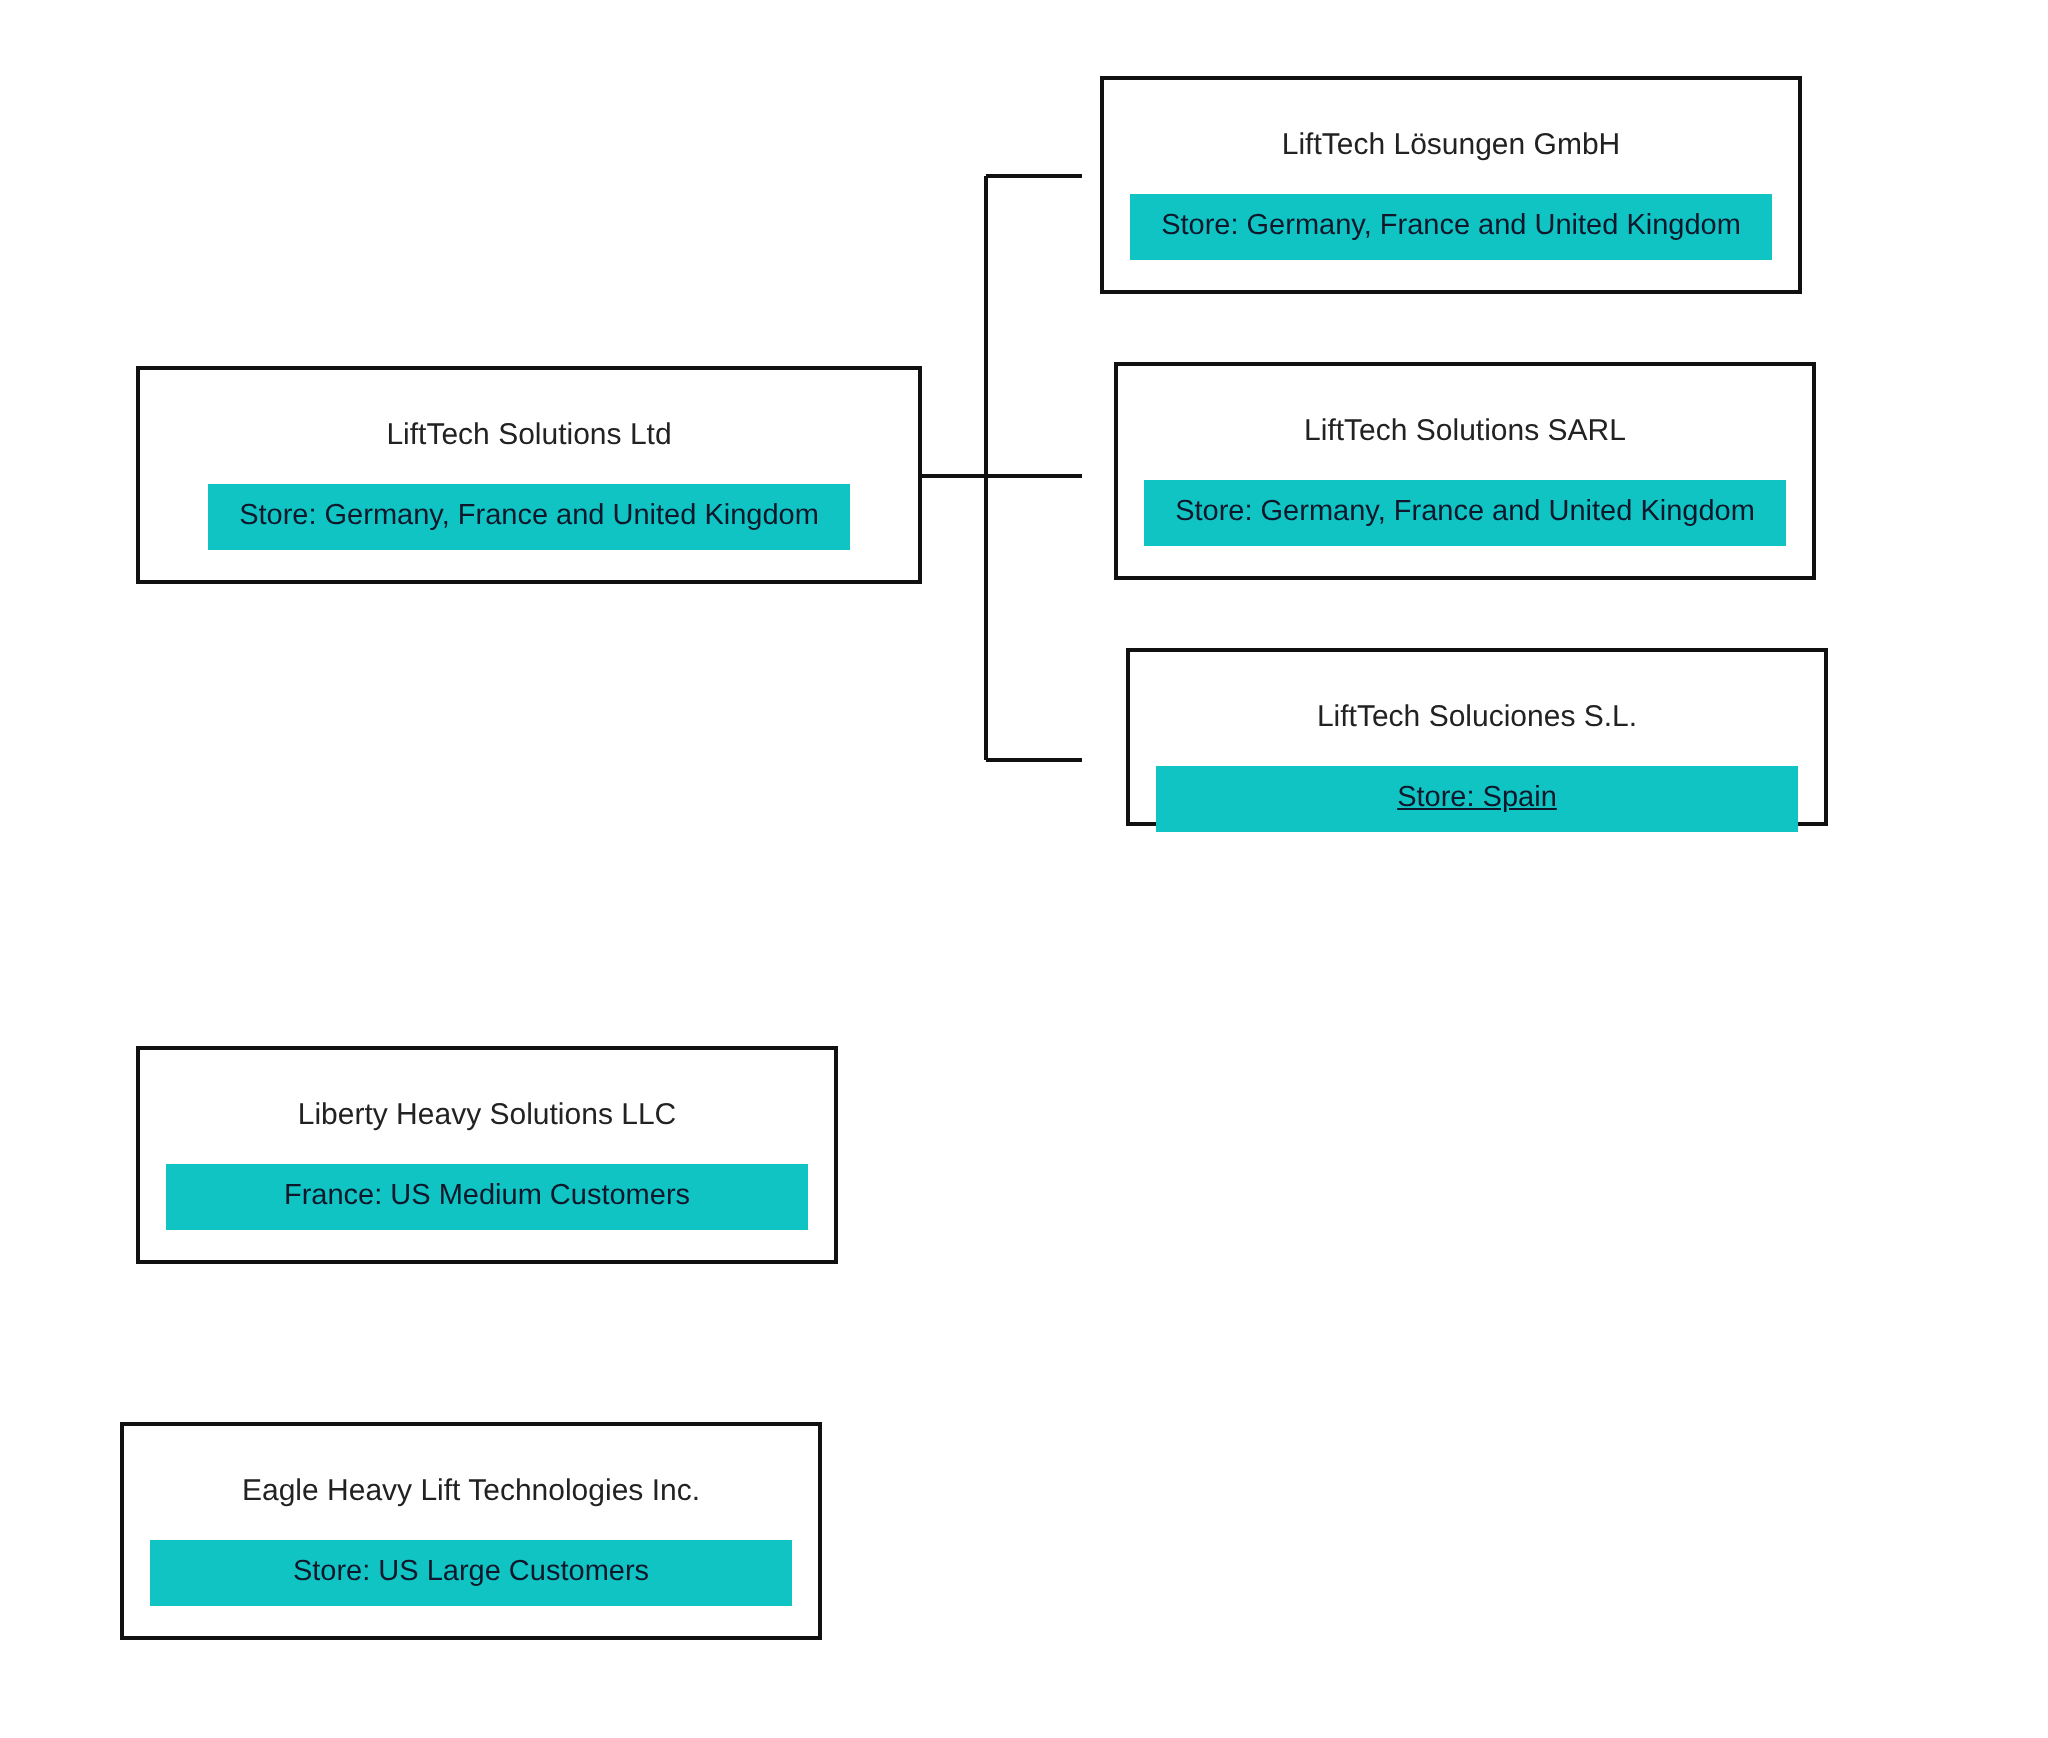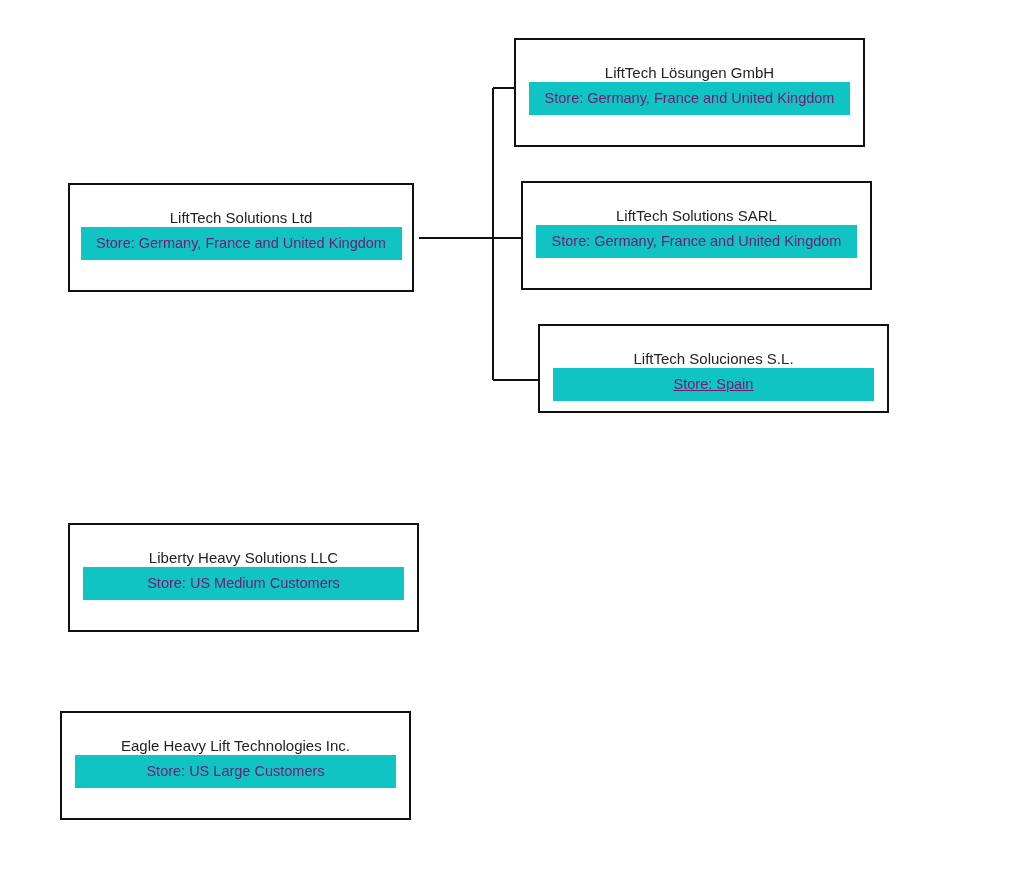--- a/index.html
+++ b/index.html
@@ -42,21 +42,22 @@
     text-align: center;
     white-space: nowrap;
     margin-top: 24px;
   }
   .node-store {
     box-sizing: border-box;
     display: flex;
     align-items: center;
     justify-content: center;
     height: 33px;
-    color: #701a75;
+    margin-top: 15px;
+    color: #0f172a;
     font-size: 14.5px;
     line-height: 33px;
     white-space: nowrap;
     text-align: center;
   }
 </style>
 </head>
 <body>
 
 <div id="canvas">
@@ -64,43 +65,43 @@
   <svg id="connectors" viewBox="0 0 1024 869" width="1024" height="869" aria-hidden="true">
     <g fill="none" stroke="#111111" stroke-width="2" shape-rendering="crispEdges">
       <path d="M 419 238 L 493 238"></path>
       <path d="M 493 88 L 493 380"></path>
       <path d="M 493 88 L 541 88"></path>
       <path d="M 493 238 L 541 238"></path>
       <path d="M 493 380 L 541 380"></path>
     </g>
   </svg>
 
-  <div class="node" style="left:68px; top:183px; width:346px; height:109px;">
+  <div class="node" style="left:68px; top:183px; width:393px; height:109px;">
     <div class="node-title">LiftTech Solutions Ltd</div>
     <div class="node-store" style="width:321px; background:#10c4c4;">Store: Germany, France and United Kingdom</div>
   </div>
 
-  <div class="node" style="left:514px; top:38px; width:351px; height:109px;">
+  <div class="node" style="left:550px; top:38px; width:351px; height:109px;">
     <div class="node-title">LiftTech Lösungen GmbH</div>
     <div class="node-store" style="width:321px; background:#10c4c4;">Store: Germany, France and United Kingdom</div>
   </div>
 
-  <div class="node" style="left:521px; top:181px; width:351px; height:109px;">
+  <div class="node" style="left:557px; top:181px; width:351px; height:109px;">
     <div class="node-title">LiftTech Solutions SARL</div>
     <div class="node-store" style="width:321px; background:#10c4c4;">Store: Germany, France and United Kingdom</div>
   </div>
 
-  <div class="node" style="left:538px; top:324px; width:351px; height:89px;">
+  <div class="node" style="left:563px; top:324px; width:351px; height:89px;">
     <div class="node-title">LiftTech Soluciones S.L.</div>
     <div class="node-store" style="width:321px; background:#10c4c4;text-decoration:underline;">Store: Spain</div>
   </div>
 
   <div class="node" style="left:68px; top:523px; width:351px; height:109px;">
     <div class="node-title">Liberty Heavy Solutions LLC</div>
-    <div class="node-store" style="width:321px; background:#10c4c4;">Store: US Medium Customers</div>
+    <div class="node-store" style="width:321px; background:#10c4c4;">France: US Medium Customers</div>
   </div>
 
   <div class="node" style="left:60px; top:711px; width:351px; height:109px;">
     <div class="node-title">Eagle Heavy Lift Technologies Inc.</div>
     <div class="node-store" style="width:321px; background:#10c4c4;">Store: US Large Customers</div>
   </div>
 
 </div>
 
 </body></html>

